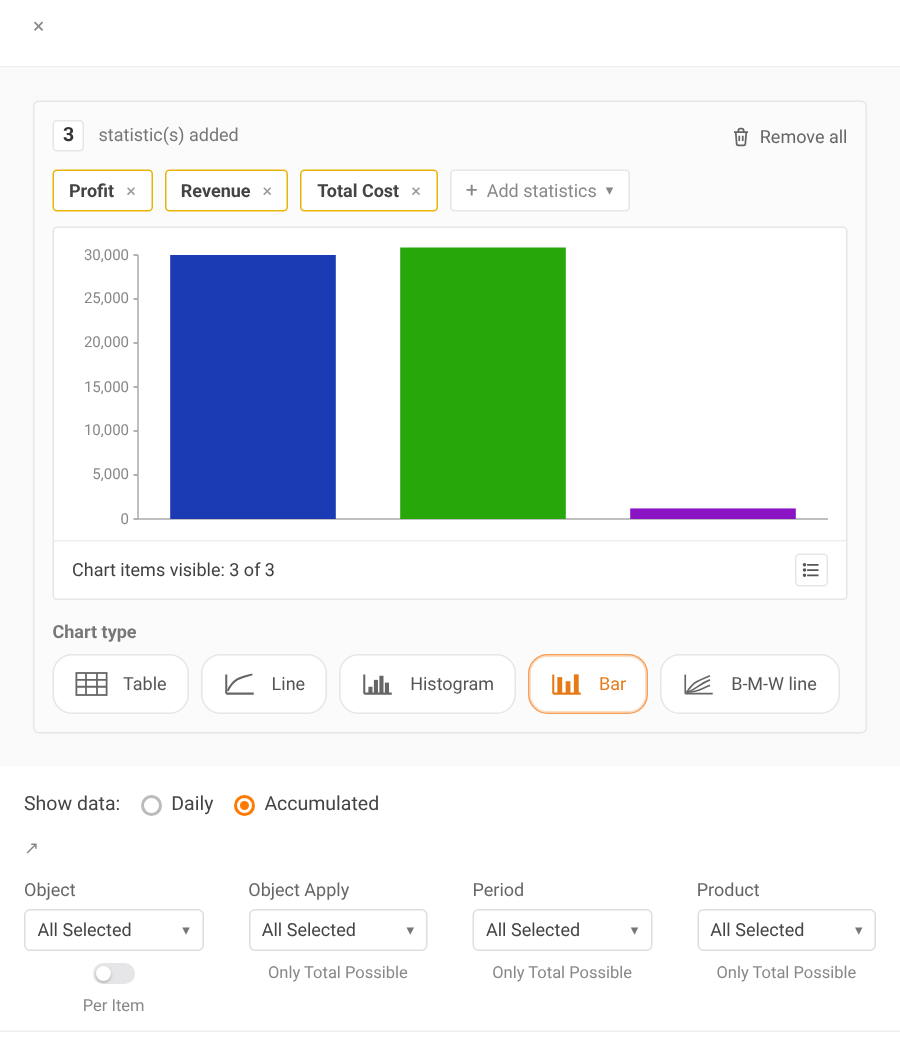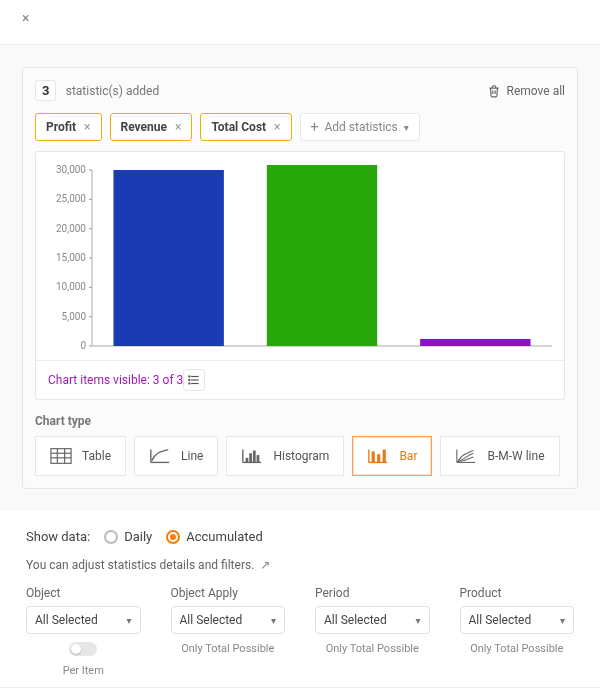--- a/index.html
+++ b/index.html
@@ -17,32 +17,32 @@
   .chips-row { display:flex; flex-wrap:wrap; gap:8px; }
   .chip { background:#fff; border:1px solid #eab308; border-radius:3px; padding:6px 10px; display:flex; align-items:center; gap:8px; font-weight:700; color:#444; font-size:12px; }
   .chip .x { color:#999; font-weight:400; cursor:pointer; }
   .add-stat { background:#fff; border:1px solid #e6e6e8; border-radius:3px; padding:6px 10px; display:flex; align-items:center; gap:6px; color:#888; cursor:pointer; font-size:12px; }
   .add-stat .plus { font-size:14px; line-height:14px; }
   .add-stat .chev { font-size:10px; }
 
   .chart-area { background:#fff; border:1px solid #e6e6e8; border-top:1px solid #e6e6e8; border-radius:3px; margin-top:10px; }
   .chart-inner { padding:8px 6px 0 6px; }
   .chart-svg { display:block; }
-  .chart-footer { display:flex; align-items:center; border-top:1px solid #eee; padding:8px 12px; color:#a21caf; font-size:12px;}
+  .chart-footer { display:flex; align-items:center; justify-content:space-between; border-top:1px solid #eee; padding:8px 12px; color:#404040; font-size:12px;}
   .list-btn { border:1px solid #e6e6e8; border-radius:3px; width:22px; height:22px; display:flex; align-items:center; justify-content:center; cursor:pointer; }
   .list-btn svg { width:14px; height:14px; }
 
   .chart-type-lbl { color:#777; font-size:12px; margin:14px 0 8px;font-weight:bold; }
   .ct-row { display:flex; gap:8px; }
-  .ct-btn { flex:0 0 auto; background:#fff; border:1px solid #e6e6e8; border-radius:0; padding:10px 14px; display:flex; align-items:center; gap:10px; color:#555; cursor:pointer; font-size:12px; }
+  .ct-btn { flex:0 0 auto; background:#fff; border:1px solid #e6e6e8; border-radius:13px; padding:10px 14px; display:flex; align-items:center; gap:10px; color:#555; cursor:pointer; font-size:12px; }
   .ct-btn.active { border-color:#f6a05a; color:#e67a17; box-shadow:0 0 0 1px rgba(246,160,90,.35) inset; }
   .ct-btn svg { width:22px; height:18px; }
   .ct-btn.active svg { stroke:#e67a17; fill:#e67a17; }
 
-  .section2 { padding:0 26px 10px; }
+  .section2 { padding:0 16px 10px; }
   .showdata { display:flex; align-items:center; gap:14px; margin:18px 0 14px; color:#444; }
   .radio { width:14px; height:14px; border-radius:50%; border:2px solid #bbb; display:inline-block; vertical-align:middle; cursor:pointer; }
   .radio.checked { border-color:#ff7a00; position:relative; }
   .radio.checked::after { content:""; position:absolute; inset:2px; border-radius:50%; background:#ff7a00; }
   .radio-lbl { display:flex; align-items:center; gap:6px; cursor:pointer; }
 
   .help-line { color:#666; font-size:12px; display:flex; align-items:center; gap:6px; margin-bottom:14px;}
   .help-line .arrow { font-size:12px; color:#888; }
 
   .filters { display:flex; gap:30px; }
@@ -203,21 +203,20 @@
       <span class="radio"></span>
       <span>Daily</span>
     </span>
     <span class="radio-lbl">
       <span class="radio checked"></span>
       <span>Accumulated</span>
     </span>
   </div>
 
   <div class="help-line">
-    <span>You can adjust statistics details and filters.</span>
     <span class="arrow">↗</span>
   </div>
 
   <div class="filters">
     <div class="fcol">
       <div class="flabel">Object</div>
       <div class="dropdown">
         <span>All Selected</span>
         <span class="chev">▾</span>
       </div>

